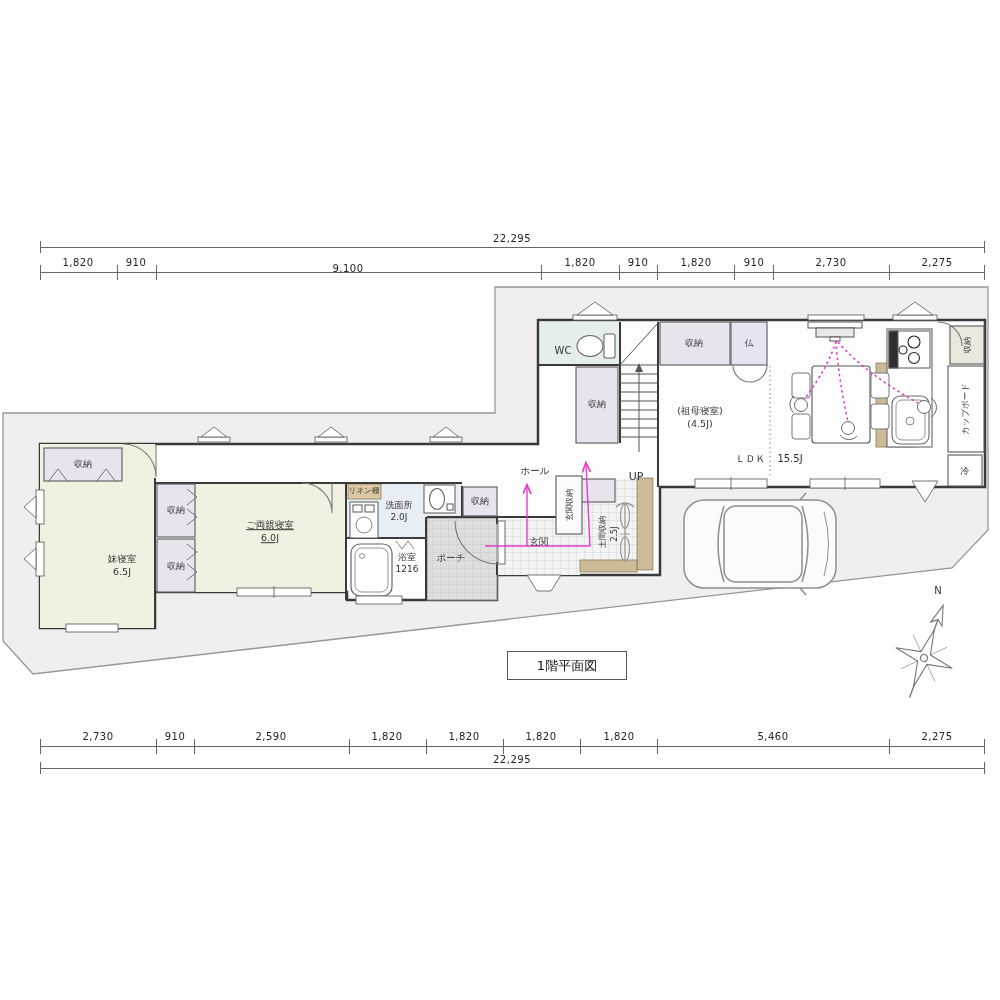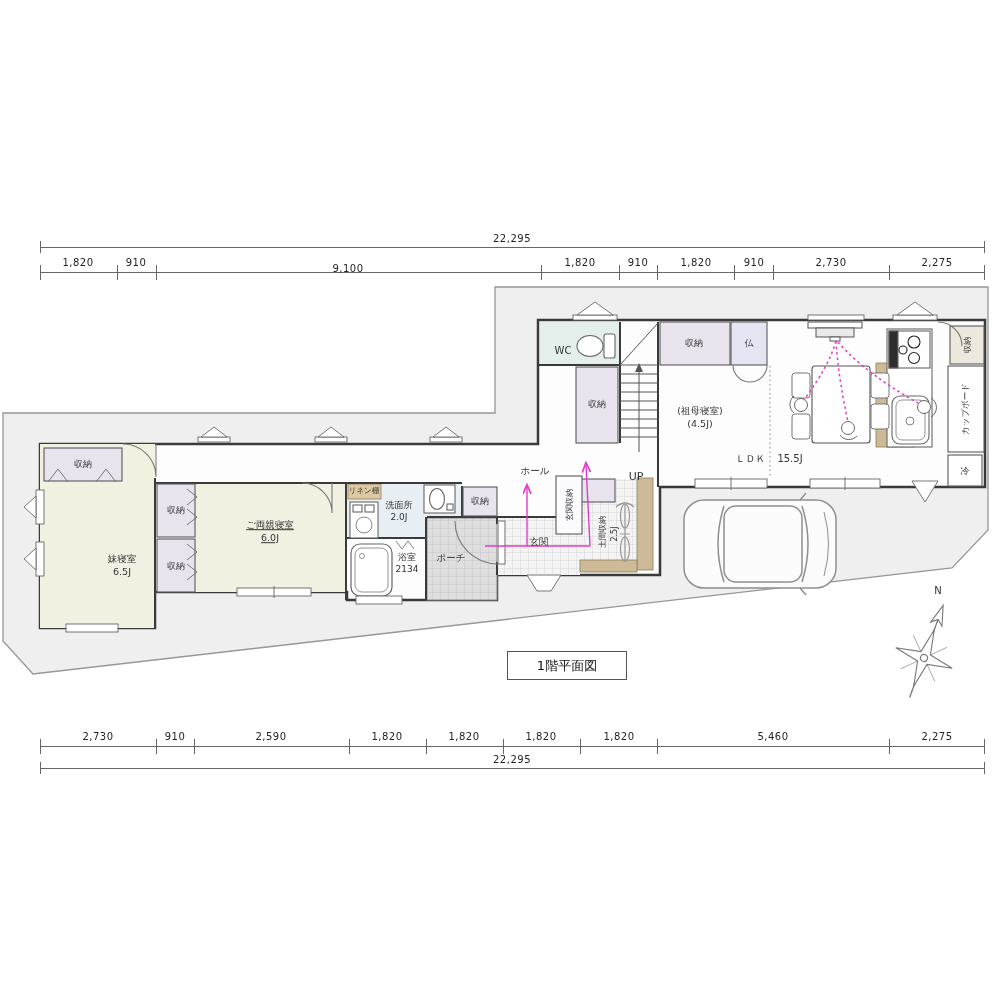--- a/index.html
+++ b/index.html
@@ -257,21 +257,21 @@
   <span>ご両親寝室</span>
   <span class="l2">6.0J</span>
 </div>
 <div class="lab" style="left:364px;top:491px;font-size:7.5px;">リネン棚</div>
 <div class="lab" style="left:399px;top:511px;font-size:9px;">
   <span>洗面所</span>
   <span class="l2">2.0J</span>
 </div>
 <div class="lab" style="left:407px;top:563px;font-size:9px;">
   <span>浴室</span>
-  <span class="l2">2134</span>
+  <span class="l2">1216</span>
 </div>
 <div class="lab" style="left:480px;top:501px;font-size:9px;">収納</div>
 <div class="lab" style="left:451px;top:538px;margin-top:20px;">ポーチ</div>
 <div class="lab" style="left:539px;top:542px;">玄関</div>
 <div class="lab" style="left:535px;top:471px;">ホール</div>
 <div class="vlab" style="left:569px;top:505px;">玄関収納</div>
 <div class="vlab" style="left:602px;top:532px;">土間収納</div>
 <div class="vlab" style="left:614px;top:534px;">2.5J</div>
 <div class="lab" style="left:938px;top:591px;font-size:10px;">N</div>
 

